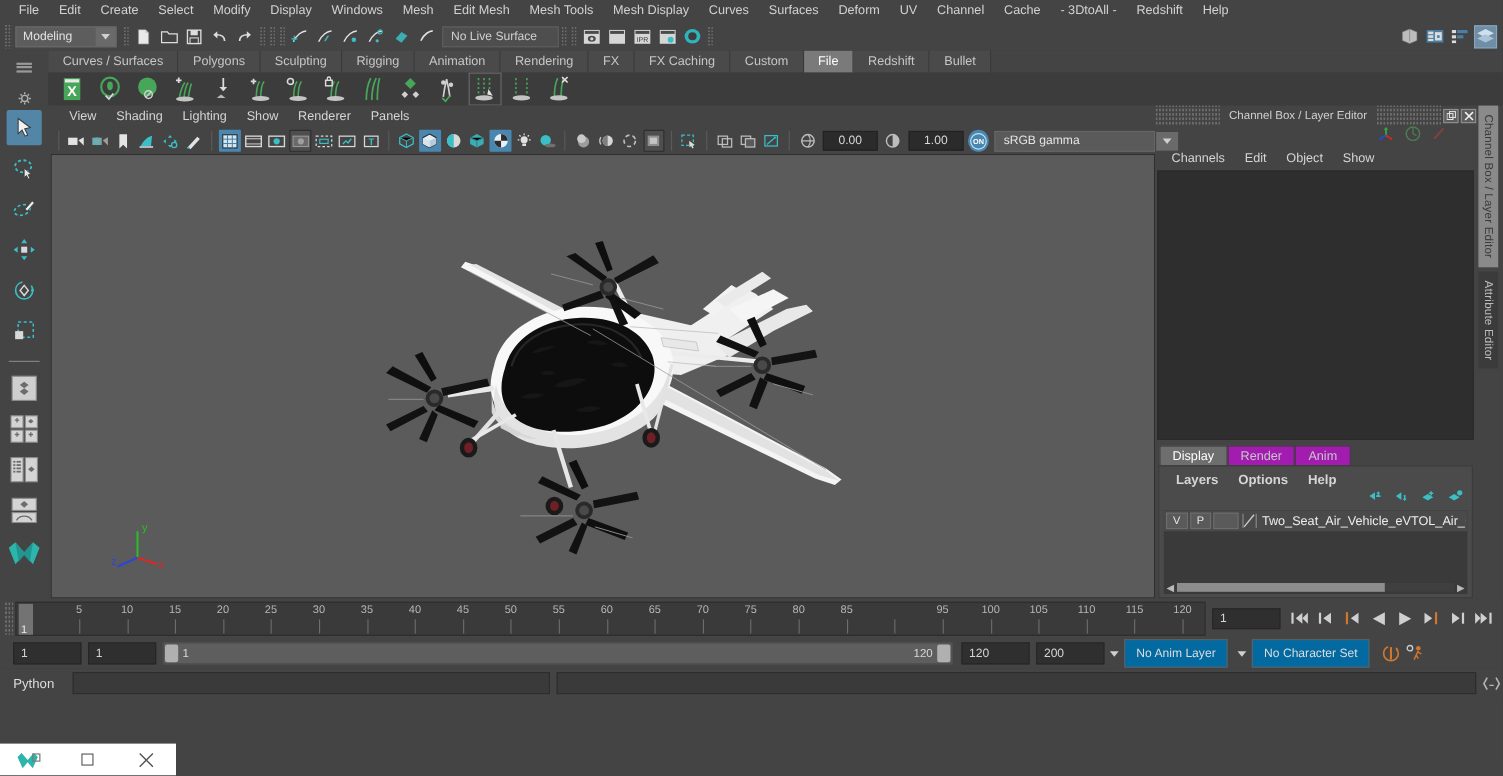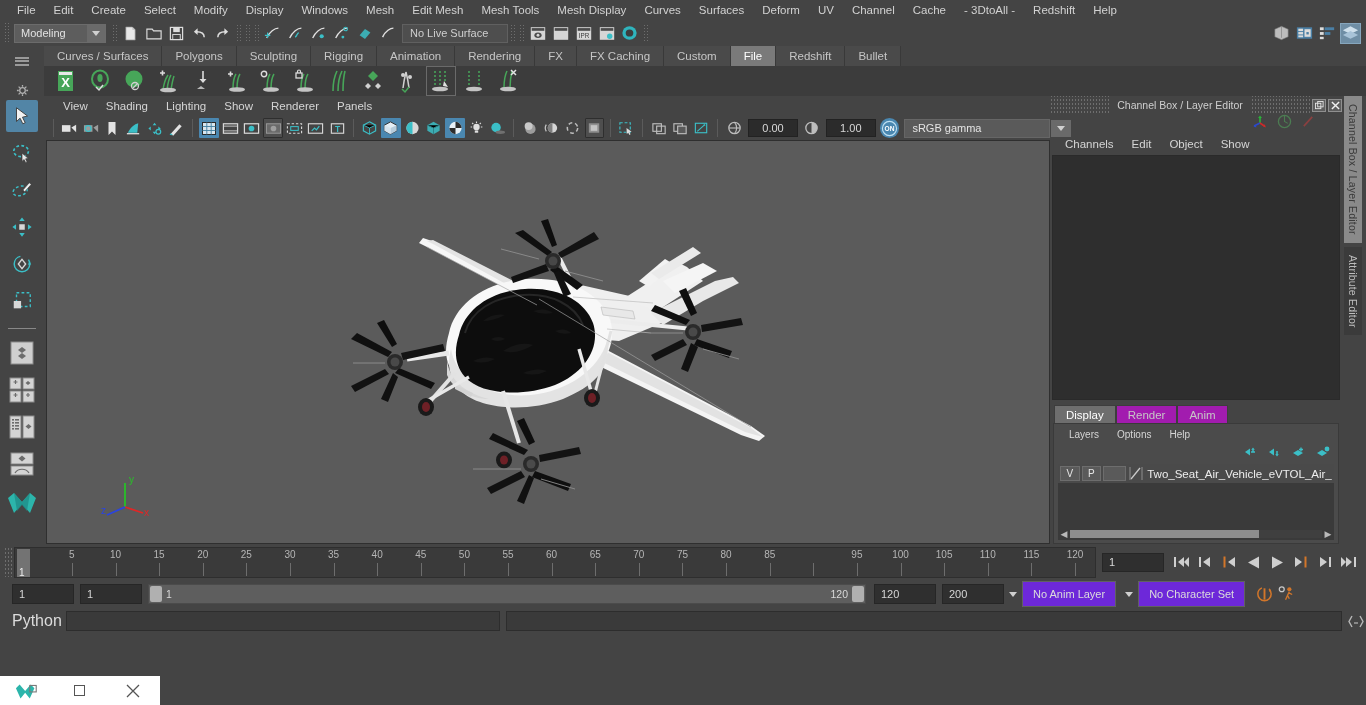--- a/index.html
+++ b/index.html
@@ -130,22 +130,22 @@
   .cbbody { flex: 1; background: #2e2e2e; border: 1px solid #2a2a2a; margin: 0 2px; }
 
   .layerpanel { height: 140px; display: flex; flex-direction: column; margin-top: 4px; }
   .ltabs { height: 19px; display: flex; align-items: flex-end; padding-left: 4px; }
   .ltab { height: 18px; padding: 0 11px; font-size: 11.5px; color: #c6c6c6;
     display: flex; align-items: center; background: #a21caf;
     border: 1px solid #3d3d3d; border-bottom: none; }
   .ltab.active { background: #6e6e6e; color: #fff; }
   .lbody { flex: 1; background: #4b4b4b; border: 1px solid #3a3a3a; margin: 0 3px;
     display: flex; flex-direction: column; }
-  .lmenu { height: 20px; display: flex; align-items: center; font-size: 10px;
-    padding-left: 6px; }
+  .lmenu { height: 20px; display: flex; align-items: flex-end; font-size: 12px;
+    padding-left: 6px; font-weight: bold; }
   .lmenu .mi { padding: 1px 9px; color: #d5d5d5; }
   .licons { height: 18px; display: flex; align-items: center; justify-content: flex-end;
     padding-right: 8px; gap: 10px; }
   .llist { flex: 1; background: #3a3a3a; margin: 2px 4px 0; overflow: hidden; }
   .lrow { height: 19px; display: flex; align-items: center; background: #4a4a4a;
     padding: 0 2px; }
   .lflag { width: 21px; height: 15px; background: #5a5a5a; border: 1px solid #6d6d6d;
     display: flex; align-items: center; justify-content: center; font-size: 10px;
     color: #e6e6e6; margin-right: 2px; }
   .lflag.blank { width: 25px; }
@@ -189,28 +189,28 @@
   .rfield { width: 62px; height: 20px; background: #2f2f2f; border: 1px solid #262626;
     color: #d5d5d5; font-size: 11px; display: flex; align-items: center;
     padding-left: 6px; margin-right: 6px; }
   .rangebar { position: relative; height: 20px; background: #5e5e5e;
     border: 1px solid #4b4b4b; width: 718px; display: flex; align-items: center;
     justify-content: space-between; padding: 0 1px; }
   .rhandle { width: 12px; height: 16px; background: #b0b0b0; border-radius: 2px; }
   .rangebar .lbl { font-size: 10.5px; color: #d9d9d9; }
   .dropdown-arrow { width: 18px; height: 20px; display: flex; align-items: center;
     justify-content: center; }
-  .combobox { height: 20px; background: #6d28d9; border: 1px solid #616161;
+  .combobox { height: 20px; background: #0369a1; border: 1px solid #616161;
     font-size: 11px; color: #dcdcdc; display: flex; align-items: center;
     padding: 12px 10px; }
 
   
   .cmdrow { height: 26px; display: flex; align-items: center; background: #444;
     padding-left: 12px; }
-  .cmdlabel { font-size: 16px; color: #dcdcdc; width: 54px; }
+  .cmdlabel { font-size: 12px; color: #dcdcdc; width: 54px; }
   .cmdinput { height: 20px; background: #3a3a3a; border: 1px solid #2d2d2d;
     width: 434px; }
   .cmdout { height: 20px; background: #3a3a3a; border: 1px solid #2d2d2d;
     flex: 1; margin-left: 6px; margin-right: 4px; }
   .helpicon { width: 20px; height: 20px; display: flex; align-items: center;
     justify-content: center; }
 
   
   .taskbar { position: absolute; left: 0; bottom: 0; width: 160px; height: 29px;
     background: #ffffff; display: flex; align-items: center; }

